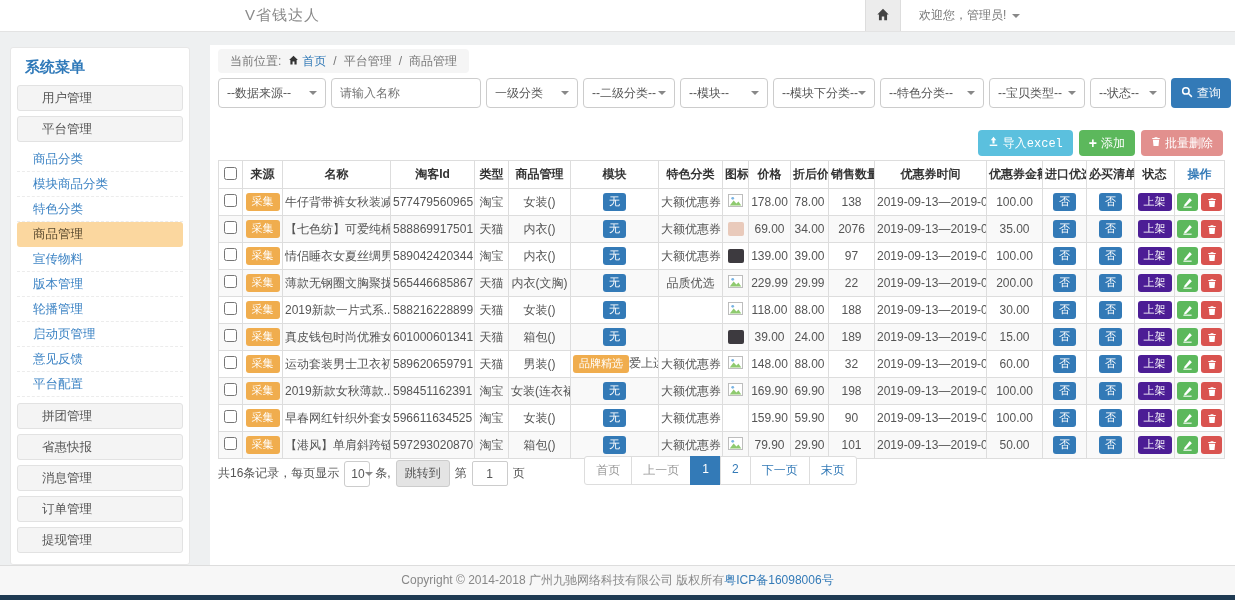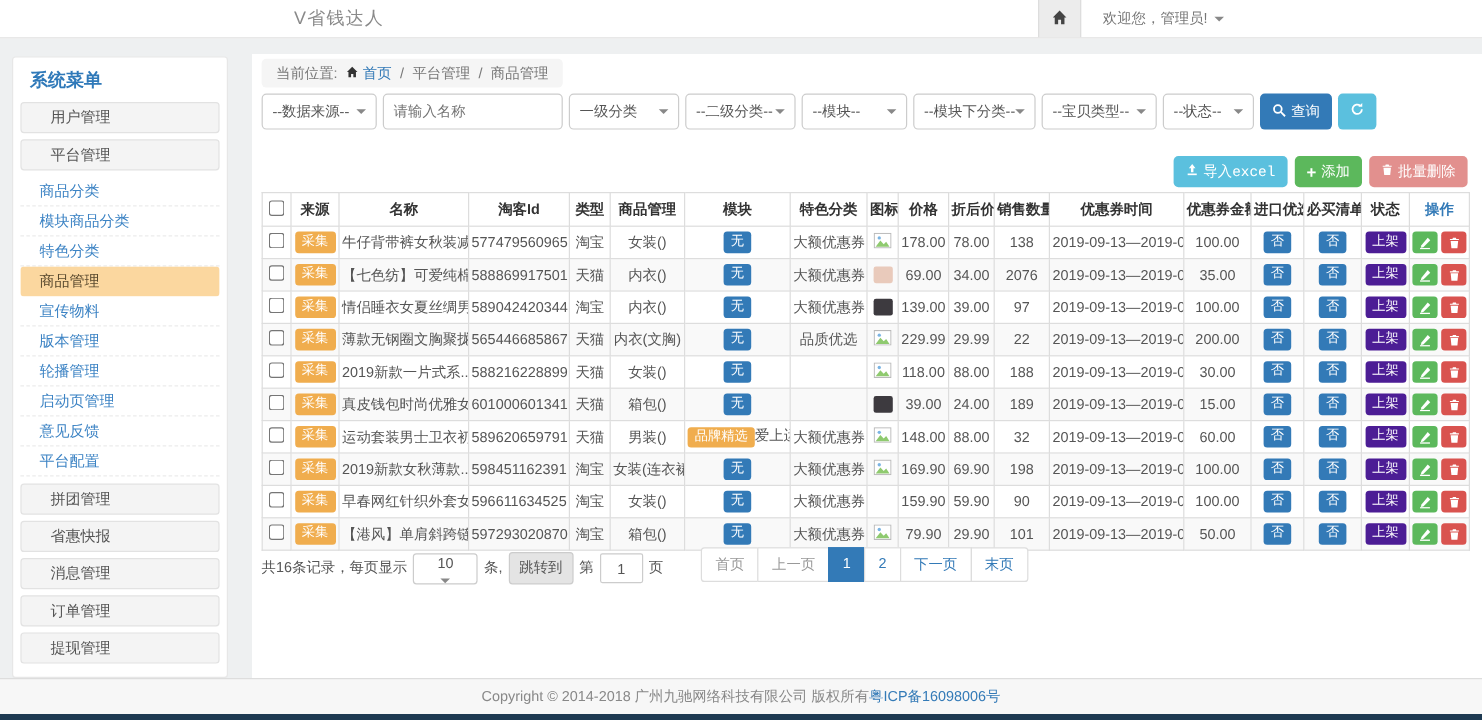--- a/index.html
+++ b/index.html
@@ -69,22 +69,22 @@
     justify-content:center; cursor:pointer; vertical-align:middle; }
   .mini-green { background:#5cb85c; margin-right:3px; }
   .mini-red { background:#d9534f; }
   .thumb { width:16px; height:14px; border-radius:2px; display:inline-block; vertical-align:middle; }
   .thumb-pink { background:#e9cabb; }
   .thumb-dark { background:#3d3a3f; }
   input[type=checkbox] { width:13px; height:13px; cursor:pointer; }
   
   .page-summary { position:absolute; left:218px; top:460px; display:flex; align-items:center;
     gap:5px; color:#555; z-index:2; }
-  .pp-select { width:54px; height:26px; border:1px solid #ccc; border-radius:3px; background:#fff;
-    display:flex; align-items:center; justify-content:space-between; padding:0 6px; cursor:pointer;flex-direction:column; }
+  .pp-select { width:26px; height:26px; border:1px solid #ccc; border-radius:3px; background:#fff;
+    display:flex; align-items:center; justify-content:space-between; padding:0 6px; cursor:pointer; }
   .jump-btn { background:#e4e4e4; border:1px solid #ccc; border-radius:3px; padding:4px 8px;
     color:#555; cursor:pointer; font-family:inherit; font-size:12px; }
   .jump-input { width:36px; height:25px; border:1px solid #ccc; border-radius:2px;
     text-align:center; font-family:inherit; font-size:12px; color:#555; }
   .pager-zone { position:absolute; left:218px; right:12px; top:456px; display:flex;
     justify-content:center; z-index:2; }
   .pager { display:flex; }
   .pager .pg { border:1px solid #ddd; padding:5px 11px; margin-left:-1px; color:#337ab7;
     background:#fff; cursor:pointer; font-size:12px; }
   .pager .pg:first-child { border-radius:3px 0 0 3px; margin-left:0; }
@@ -156,39 +156,43 @@
     <span>首页</span>
   </span>
   <span>/</span>
   <span>平台管理</span>
   <span>/</span>
   <span>商品管理</span>
 </div>
 
 <div class="filters">
   <span id="filter-fields" style="display:flex; gap:5px;">
-      <div class="f-select" style="width: 96px; font-family: Liberation Serif, serif;">
+      <div class="f-select" style="width: 108px; font-family: Liberation Serif, serif;">
         <span>--数据来源--</span>
         <span class="caret-down"></span>
       </div>
       <input class="f-input" placeholder="请输入名称" style="width: 150px;">
       <div class="f-select" style="width: 92px;">
         <span>一级分类</span>
         <span class="caret-down"></span>
       </div>
       <div class="f-select" style="width: 92px;">
         <span>--二级分类--</span>
         <span class="caret-down"></span>
       </div>
       <div class="f-select" style="width: 88px;">
         <span>--模块--</span>
         <span class="caret-down"></span>
       </div>
       <div class="f-select" style="width: 102px;">
         <span>--模块下分类--</span>
+        <span class="caret-down"></span>
+      </div>
+      <div class="f-select" style="width: 104px;">
+        <span>--特色分类--</span>
         <span class="caret-down"></span>
       </div>
       <div class="f-select" style="width: 96px;">
         <span>--宝贝类型--</span>
         <span class="caret-down"></span>
       </div>
       <div class="f-select" style="width: 76px;">
         <span>--状态--</span>
         <span class="caret-down"></span>
       </div>

